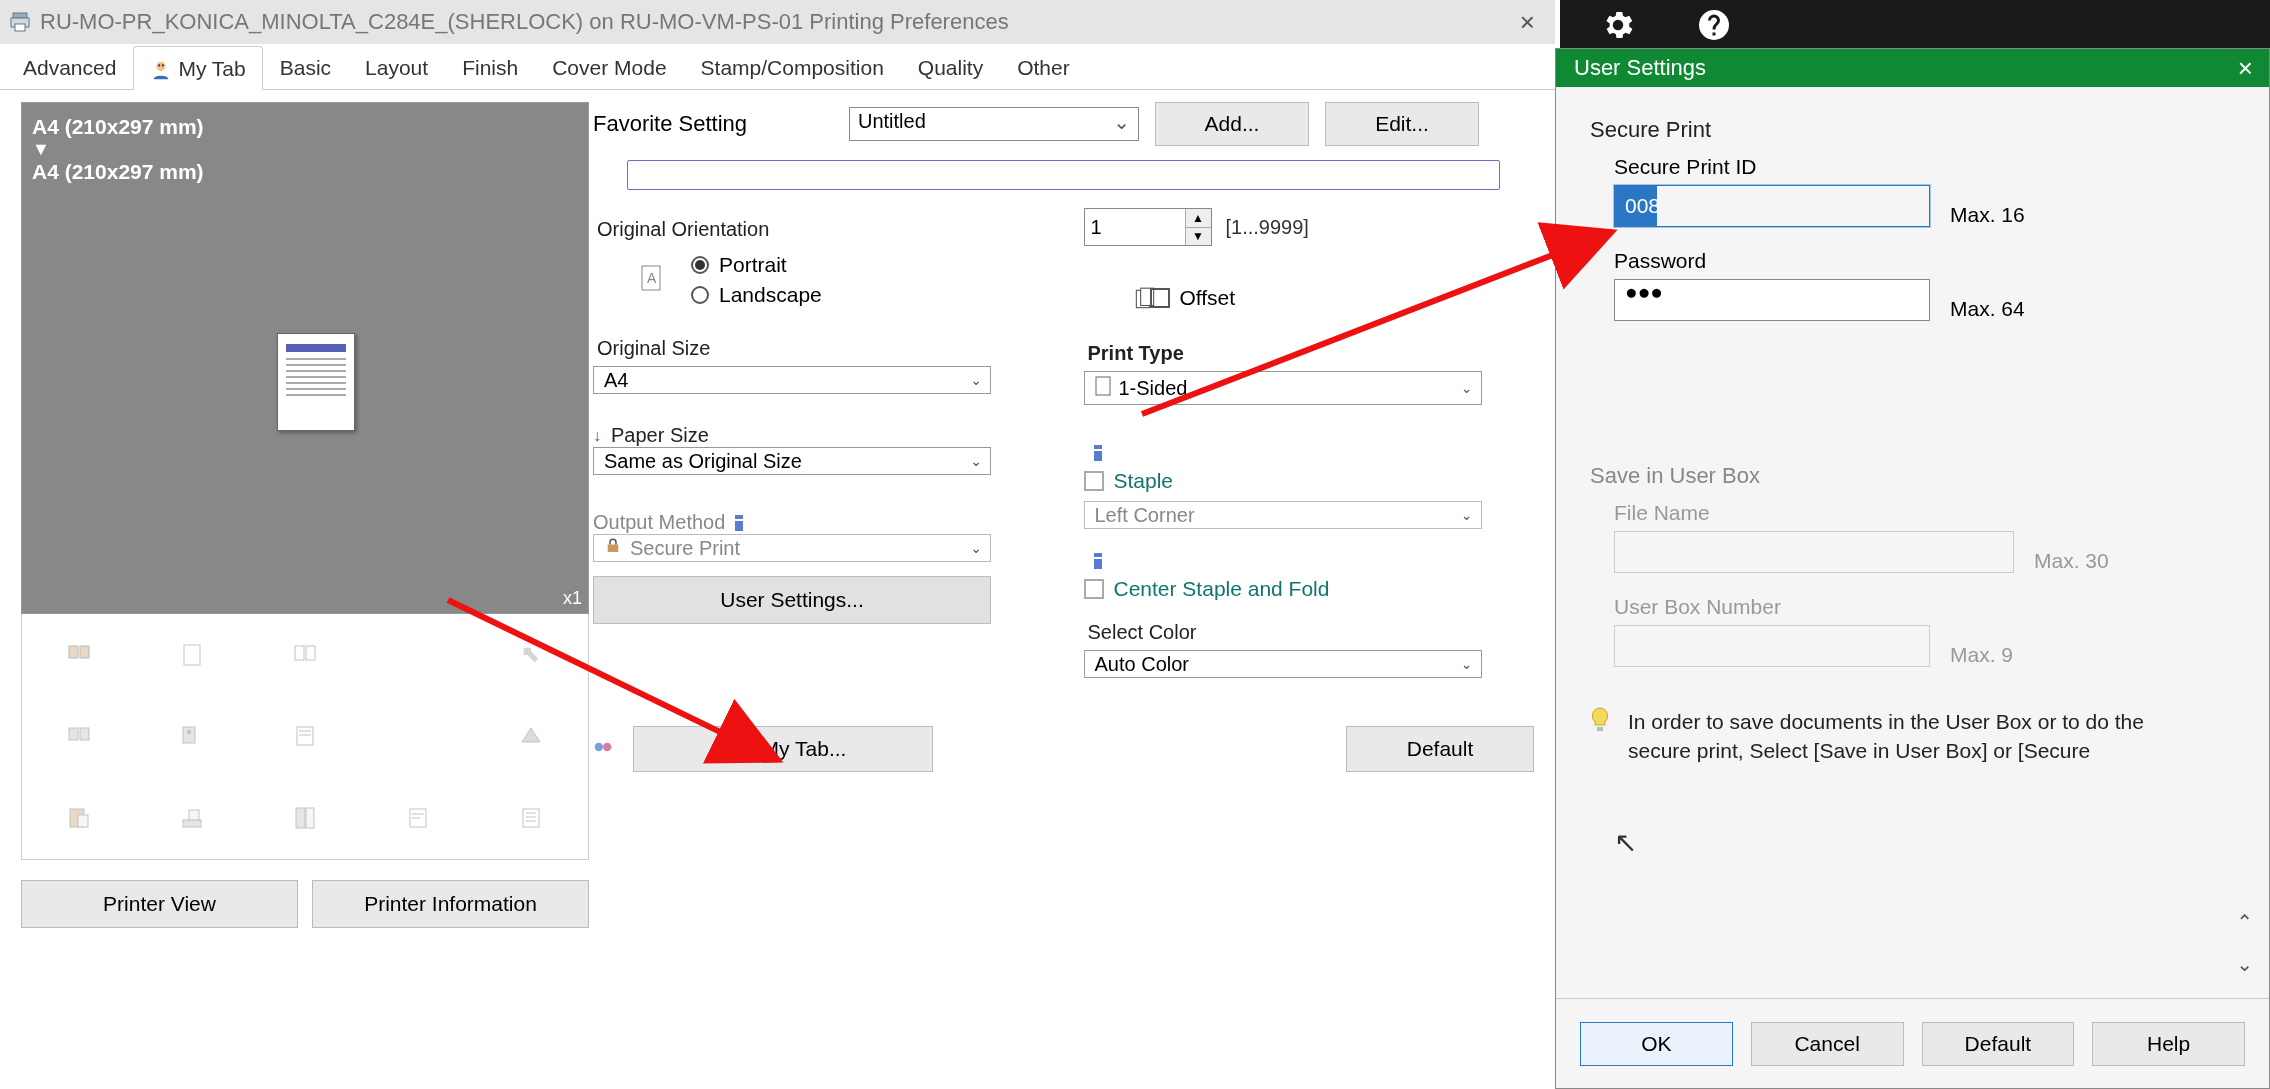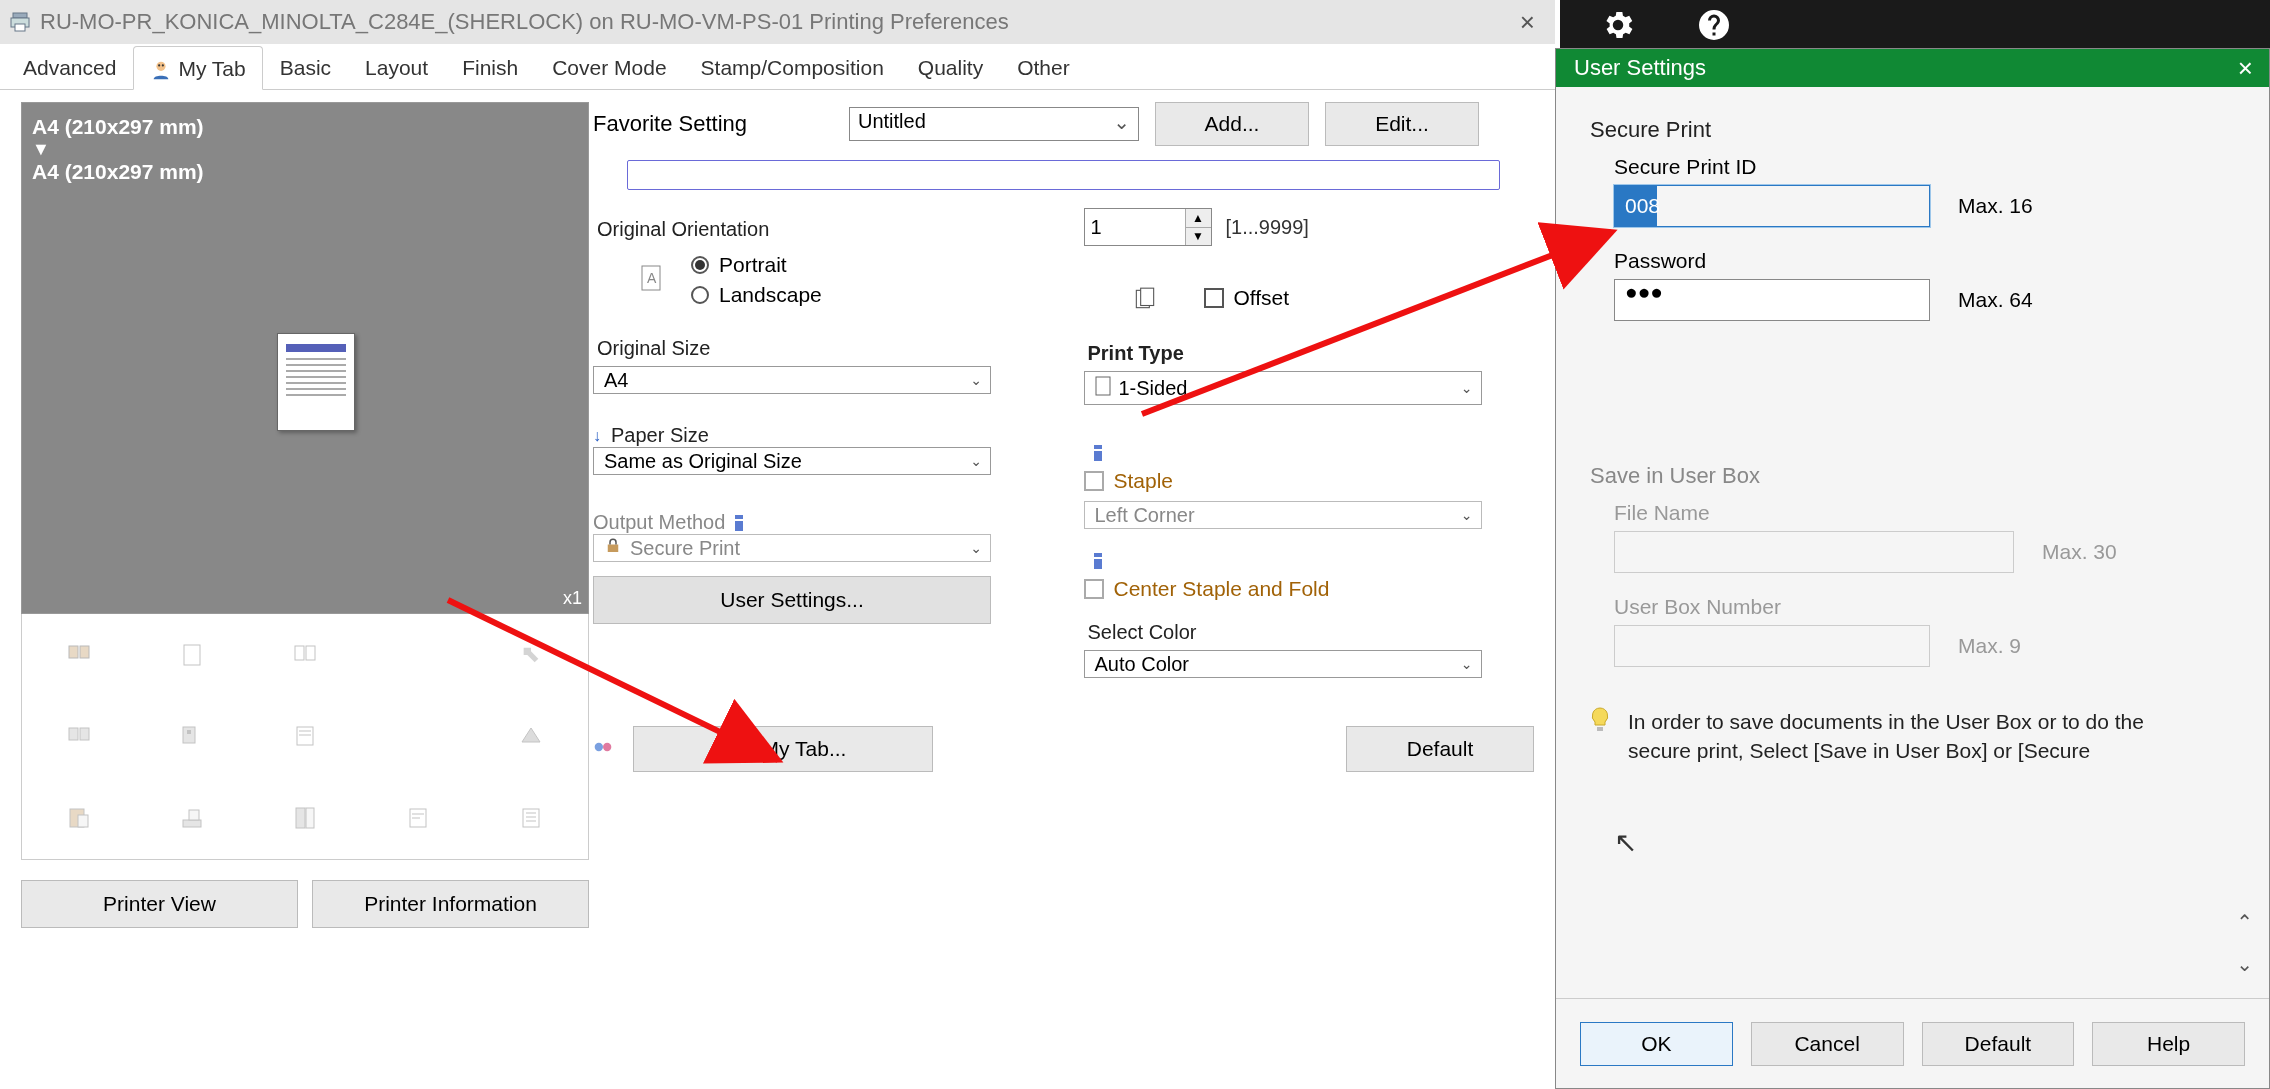--- a/index.html
+++ b/index.html
@@ -65,21 +65,21 @@
   .copies-row { display:flex; align-items:center; gap:14px; }
   .spin-input { width:128px; height:38px; border:1px solid #888; display:flex; }
   .spin-input input { width:100px; border:none; font-size:20px; padding-left:6px; outline:none; }
   .spin-btns { width:28px; display:flex; flex-direction:column; border-left:1px solid #aaa; }
   .spin-btns span { flex:1; display:flex; align-items:center; justify-content:center; font-size:12px; background:#eee; border-bottom:1px solid #aaa; cursor:pointer; }
   .spin-btns span:last-child { border-bottom:none; }
   .hint { font-size:20px; color:#333; }
 
   .checkbox-row { display:flex; align-items:center; gap:10px; font-size:21px; margin:8px 0; }
   .checkbox-box { width:20px; height:20px; border:2px solid #555; display:inline-block; }
-  .checkbox-row.disabled { color:#a16207;align-items:center; }
+  .checkbox-row.disabled { color:#0f766e;align-items:center; }
   .checkbox-row.disabled .checkbox-box { border-color:#aaa; }
 
   .edit-mytab-row { display:flex; align-items:center; gap:20px; margin-top:48px; }
   .edit-mytab-btn { width:300px; height:46px; font-size:21px; background:#e9e9e9; border:1px solid #bbb; cursor:pointer; }
   .default-main-btn { width:188px; height:46px; font-size:21px; background:#e9e9e9; border:1px solid #bbb; cursor:pointer; }
 
   
   .info-i { width:16px; height:16px; display:inline-block; margin-left:6px; vertical-align:middle; }
 
   
@@ -90,21 +90,21 @@
   .dialog { position:absolute; left:1555px; top:48px; width:715px; height:1041px; background:#f5f5f5; border:1px solid #888; display:flex; flex-direction:column; }
   .dlg-title { height:38px; background:#108934; color:#fff; font-size:22px; display:flex; align-items:center; padding-left:18px; }
   .dlg-close { margin-left:auto; padding:0 16px; font-size:26px; cursor:pointer; color:#fff; }
   .dlg-body { flex:1; overflow:hidden; padding: 30px 34px 0 34px; position:relative; }
 
   .section-h { font-size:22px; color:#222; margin-bottom:12px; }
   .section-h.disabled { color:#888; }
   .field-row { margin-left:24px; margin-bottom:22px; }
   .field-label { font-size:21px; margin-bottom:6px; display:block; }
   .field-label.disabled { color:#999; }
-  .field-line { display:flex; align-items:center; gap:28px; }
+  .field-line { display:flex; align-items:flex-end; gap:20px; }
   .text-input { width:316px; height:42px; border:1px solid #888; font-size:21px; padding:0 10px; background:#fff; }
   .text-input.highlight { border:1px solid #2a78c4; box-shadow:0 0 0 1px #9ec7ea; }
   .text-input.disabled { color:#aaa; border-color:#ccc; background:#f5f5f5; }
   .max-hint { font-size:21px; }
   .max-hint.disabled { color:#999; }
 
   .note-row { display:flex; gap:18px; margin-top:40px; align-items:flex-start; padding-right:40px; }
   .bulb { flex:none; width:20px; height:26px; }
   .note-text { font-size:21px; color:#222; line-height:1.4; }
   .scroll-arrows { position:absolute; right:16px; bottom:22px; display:flex; flex-direction:column; gap:18px; }
@@ -362,21 +362,21 @@
             </div>
             <span class="hint">[1...9999]</span>
           </div>
 
           <div style="margin-top:40px;margin-left:48px;">
             <svg width="26" height="26" viewBox="0 0 24 24">
                 <rect x="4" y="4" width="12" height="16" fill="#fff" stroke="#555"></rect>
                 <rect x="8" y="2" width="12" height="16" fill="#fff" stroke="#555"></rect>
               </svg>
           </div>
-          <div class="checkbox-row" style="margin-left:120px;margin-top:-30px;">
+          <div class="checkbox-row" style="margin-left:66px;margin-top:-30px;">
             <span class="checkbox-box"></span>
             <span>Offset</span>
           </div>
 
           <div class="group-label" style="margin-top:32px;font-weight:bold;">Print Type</div>
           <div class="small-combo">
             <span style="margin-right:8px;">
               <svg width="16" height="20" viewBox="0 0 16 20">
                   <rect x="1" y="1" width="14" height="18" fill="#fff" stroke="#666"></rect>
                 </svg>

